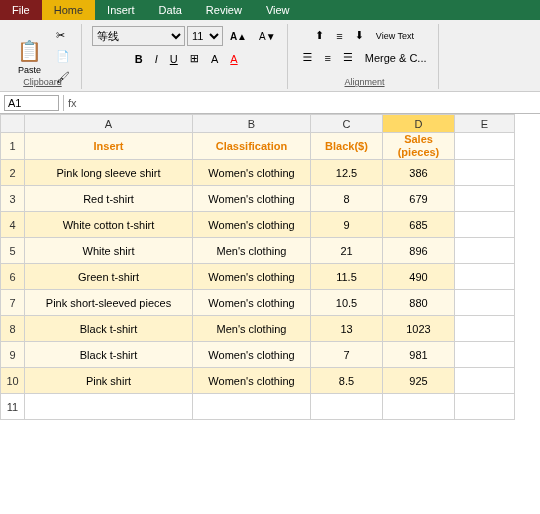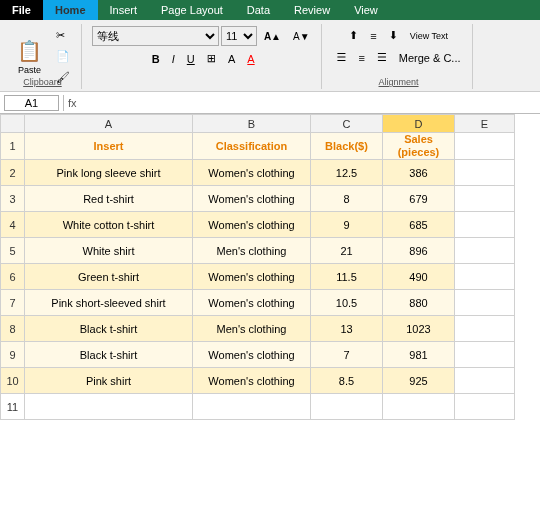--- a/index.html
+++ b/index.html
@@ -2,54 +2,53 @@
 <html><head>
   <meta charset="utf-8">
   <style>
     * { margin: 0; padding: 0; box-sizing: border-box; }
     body { font-family: 'Arial', sans-serif; font-size: 12px; background: #fff; width: 540px; height: 514px; overflow: hidden; }
 
     
     .ribbon { background: #f0f0f0; border-bottom: 1px solid #ccc; }
     .tabs { display: flex; background: #217346; }
     .tab { padding: 4px 12px; font-size: 11px; color: #fff; cursor: pointer; }
-    .tab.active { background: #0ea5e9; color: #333; font-weight: bold; }
+    .tab.active { background: #eab308; color: #333; }
     .ribbon-body { display: flex; padding: 4px 4px 2px 4px; gap: 4px; align-items: stretch; min-height: 68px; }
     .ribbon-group { display: flex; flex-direction: column; align-items: center; border-right: 1px solid #ccc; padding: 2px 6px; position: relative; }
     .ribbon-group-label { font-size: 9px; color: #555; position: absolute; bottom: 2px; left: 0; right: 0; text-align: center; text-decoration: underline; }
     .ribbon-row { display: flex; align-items: center; gap: 2px; }
     .ribbon-btn { background: none; border: 1px solid transparent; padding: 2px 4px; cursor: pointer; font-size: 11px; border-radius: 2px; display: flex; align-items: center; gap: 2px; }
     .ribbon-btn.large { flex-direction: column; font-size: 9px; padding: 4px 6px; height: 54px; justify-content: center; }
-    .font-select { width: 127px; height: 20px; font-size: 11px; border: 1px solid #aaa; }
+    .font-select { width: 93px; height: 20px; font-size: 11px; border: 1px solid #aaa; }
     .font-size-select { width: 36px; height: 20px; font-size: 11px; border: 1px solid #aaa; }
     .formula-bar { display: flex; align-items: center; background: #fff; border-bottom: 1px solid #bbb; padding: 2px 4px; gap: 4px; height: 22px; }
-    .name-box { width: 55px; border: 1px solid #aaa; font-size: 11px; padding: 1px 3px; text-align: center; }
+    .name-box { width: 55px; border: 1px solid #aaa; font-size: 11px; padding: 1px 3px; text-align: left; }
     .formula-divider { width: 1px; background: #bbb; height: 16px; }
     .formula-input { flex: 1; border: none; font-size: 11px; outline: none; }
 
     
     .sheet-container { overflow: auto; }
     table { border-collapse: collapse; table-layout: fixed; }
     .col-header-row th { background: #f2f2f2; border: 1px solid #d0d0d0; font-size: 11px; font-weight: normal; text-align: center; height: 18px; color: #333; }
     .row-num { background: #f2f2f2; border: 1px solid #d0d0d0; font-size: 11px; text-align: center; color: #333; width: 24px; min-width: 24px; }
     td { border: 1px solid #d0d0d0; font-size: 11px; height: 26px; padding: 0 4px; text-align: center; vertical-align: middle; }
     .header-cell { color: #e67e00; font-weight: bold; background: #fff9e6; }
     .data-row td { background: #fff9e6; }
     .alt-row td { background: #fff3cc; }
     .empty-row td { background: #fff; }
   </style>
 </head>
 <body>
 
 <div class="ribbon">
   <div class="tabs">
-    <div class="tab" style="background:#000000;color:#fff;font-weight:bold;">File</div>
+    <div class="tab" style="background:#7f1d1d;color:#fff;font-weight:normal;">File</div>
     <div class="tab active">Home</div>
     <div class="tab">Insert</div>
-    <div class="tab">Page Layout</div>
     <div class="tab">Data</div>
     <div class="tab">Review</div>
     <div class="tab">View</div>
   </div>
 
   <div class="ribbon-body">
 
     <div class="ribbon-group">
       <div class="ribbon-row">
         <button class="ribbon-btn large" style="font-size:9px;">
@@ -217,21 +216,21 @@
       <td class="row-num">6</td>
       <td>Green t-shirt</td>
       <td>Women's clothing</td>
       <td>11.5</td>
       <td>490</td>
       <td style="background:#fff;"></td>
     </tr>
 
     <tr class="data-row">
       <td class="row-num">7</td>
-      <td>Pink short-sleeved shirt</td>
+      <td>Pink short-sleeved pieces</td>
       <td>Women's clothing</td>
       <td>10.5</td>
       <td>880</td>
       <td style="background:#fff;"></td>
     </tr>
 
     <tr class="alt-row">
       <td class="row-num">8</td>
       <td>Black t-shirt</td>
       <td>Men's clothing</td>

